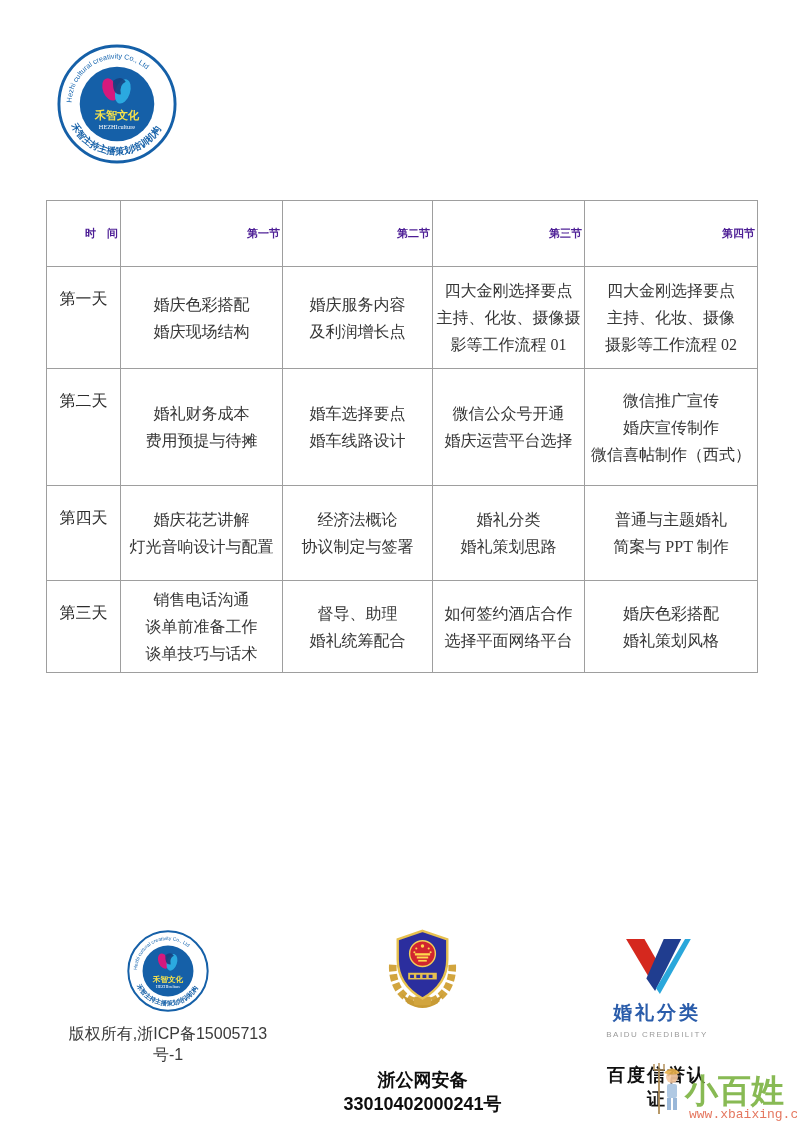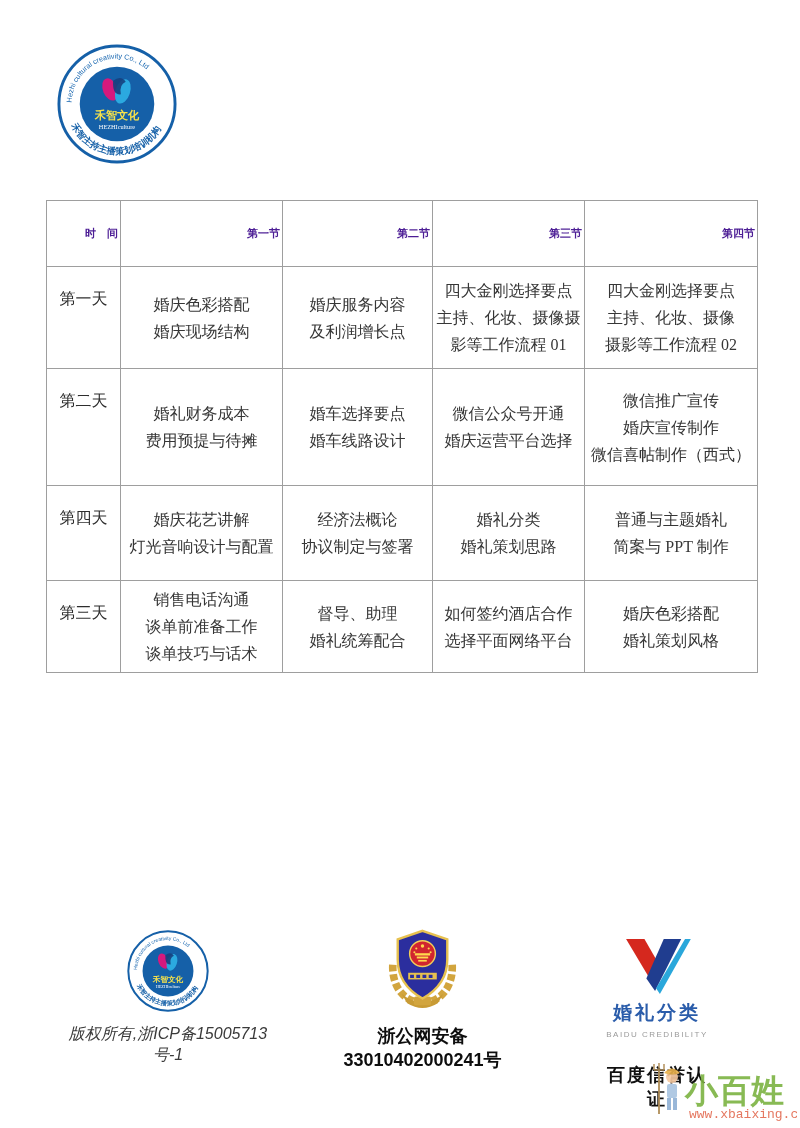--- a/index.html
+++ b/index.html
@@ -48,25 +48,24 @@
   .course-table tr:nth-child(5) { height: 92px; }
   .course-table tr:nth-child(6) { height: 96px; }
   .course-table tr:nth-child(7) { height: 107px; }
 
   
   .footer-logo-small { position: absolute; left: 127px; top: 930px; width: 82px; height: 82px; }
   .copyright {
     position: absolute; left: 58px; top: 1024px; width: 220px;
     text-align: center; font-size: 16px; color: #3a3a3a;
     font-family: "Liberation Sans", "DejaVu Sans", sans-serif;
-    font-style: italic;
   }
   .police-badge { position: absolute; left: 384px; top: 927px; width: 77px; height: 82px; }
   .police-number {
-    position: absolute; left: 305px; top: 1024px; width: 235px;
+    position: absolute; left: 305px; top: 1068px; width: 235px;
     text-align: center; font-size: 18px; font-weight: bold; color: #0e0e0e;
     font-family: "Liberation Sans", "DejaVu Sans", sans-serif;
   }
   .baidu-block {
     position: absolute; left: 598px; top: 936px; width: 118px; text-align: center;
     font-family: "Liberation Sans", "DejaVu Sans", sans-serif;
   }
   .baidu-vmark { width: 78px; height: 58px; display: inline-block; }
   .baidu-cn { font-size: 19px; font-weight: bold; color: #2a5caa; letter-spacing: 3px; margin-top: 2px; }
   .baidu-en { font-size: 8px; color: #9a9a9a; letter-spacing: 1.5px; margin-top: 4px; }

